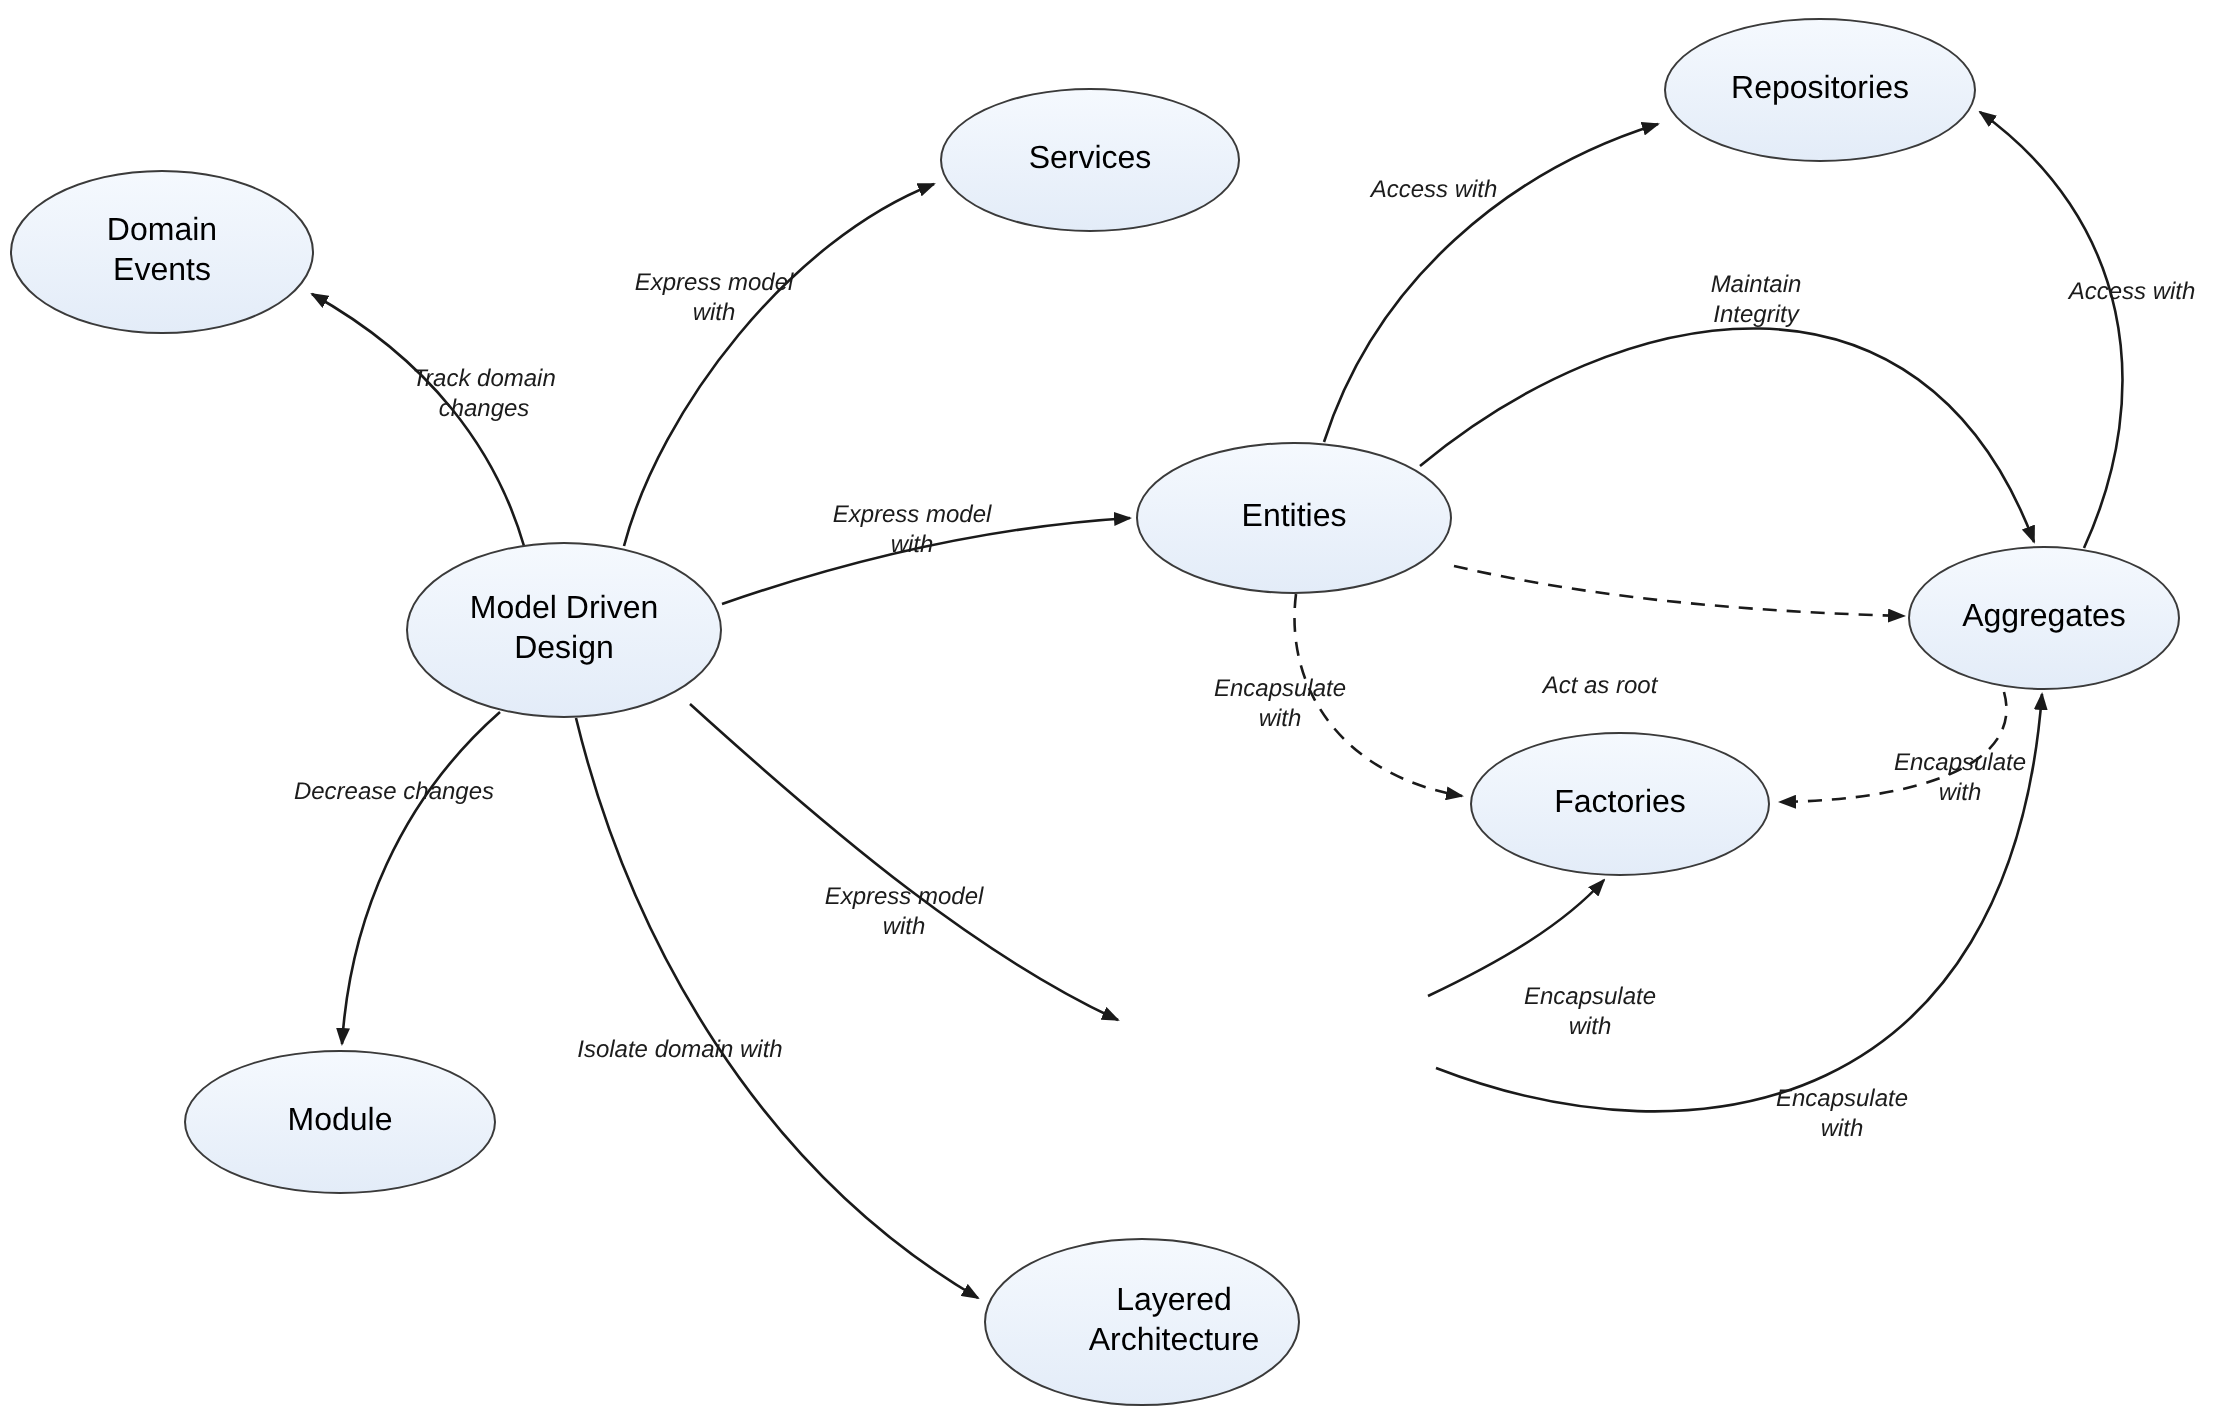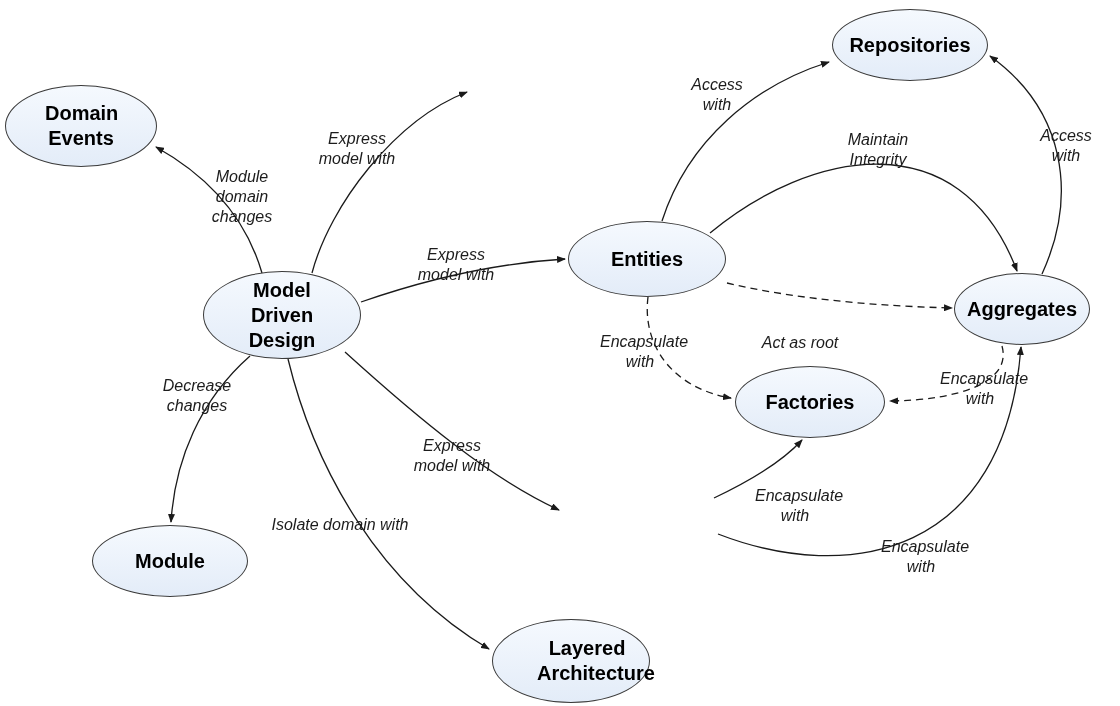--- a/index.html
+++ b/index.html
@@ -27,32 +27,32 @@
     z-index: 2;
     display: flex;
     align-items: center;
     justify-content: center;
     border: 1.6px solid #3a3a3a;
     border-radius: 50%;
     background: linear-gradient(180deg, #f5f9fe 0%, #e3ecf8 100%);
     box-sizing: border-box;
   }
   .node .lbl {
-    font-weight: bold;
-    font-size: 20px;
+    font-weight: normal;
+    font-size: 16px;
     color: #000000;
     text-align: center;
     line-height: 1.25;
   }
   .edge-label {
     position: absolute;
     z-index: 3;
     transform: translate(-50%, -50%);
     font-style: italic;
-    font-size: 16px;
+    font-size: 12px;
     line-height: 1.25;
     color: #1c1c1c;
     text-align: center;
   }
 </style>
 </head>
 <body>
 
 <div id="canvas">
 
@@ -77,20 +77,23 @@
       <path d="M 1002 346 C 1012 382, 960 400, 890 401" stroke-dasharray="7 5" marker-end="url(#arrow)"></path>
       <path d="M 714 498 C 752 480, 782 462, 802 440" marker-end="url(#arrow)"></path>
       <path d="M 718 534 C 850 585, 1005 555, 1021 347" marker-end="url(#arrow)"></path>
     </g>
   </svg>
 
   <div class="node" style="left:5px; top:85px; width:152px; height:82px;">
     <span class="lbl" style="max-width:72px;">Domain Events</span>
   </div>
 
+  <div class="node" style="left:470px; top:44px; width:150px; height:72px;">
+    <span class="lbl">Services</span>
+  </div>
 
   <div class="node" style="left:832px; top:9px; width:156px; height:72px;">
     <span class="lbl">Repositories</span>
   </div>
 
   <div class="node" style="left:568px; top:221px; width:158px; height:76px;justify-content:center;">
     <span class="lbl">Entities</span>
   </div>
 
   <div class="node" style="left:954px; top:273px; width:136px; height:72px;">
@@ -107,21 +110,21 @@
 
   <div class="node" style="left:92px; top:525px; width:156px; height:72px;">
     <span class="lbl">Module</span>
   </div>
 
 
   <div class="node" style="left:492px; top:619px; width:158px; height:84px;">
     <span class="lbl" style="max-width:100px;margin-left:32px;">Layered Architecture</span>
   </div>
 
-  <div class="edge-label" style="left:242px; top:197px; width:86px;">Module domain changes</div>
+  <div class="edge-label" style="left:242px; top:197px; width:86px;">Track domain changes</div>
 
   <div class="edge-label" style="left:357px; top:149px; width:92px;">Express model with</div>
 
   <div class="edge-label" style="left:456px; top:265px; width:92px;">Express model with</div>
 
   <div class="edge-label" style="left:452px; top:456px; width:92px;">Express model with</div>
 
   <div class="edge-label" style="left:197px; top:396px; width:132px;">Decrease changes</div>
 
   <div class="edge-label" style="left:340px; top:525px; width:142px;">Isolate domain with</div>

